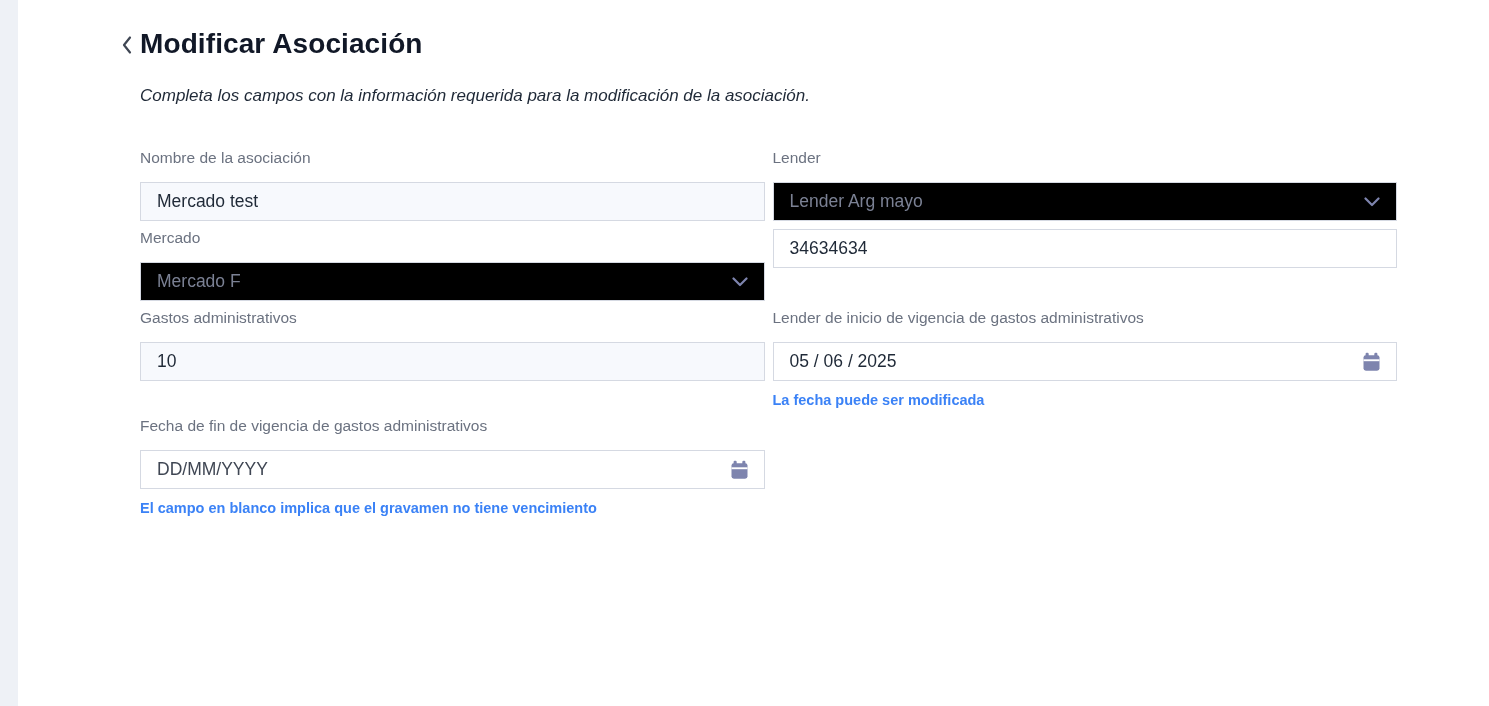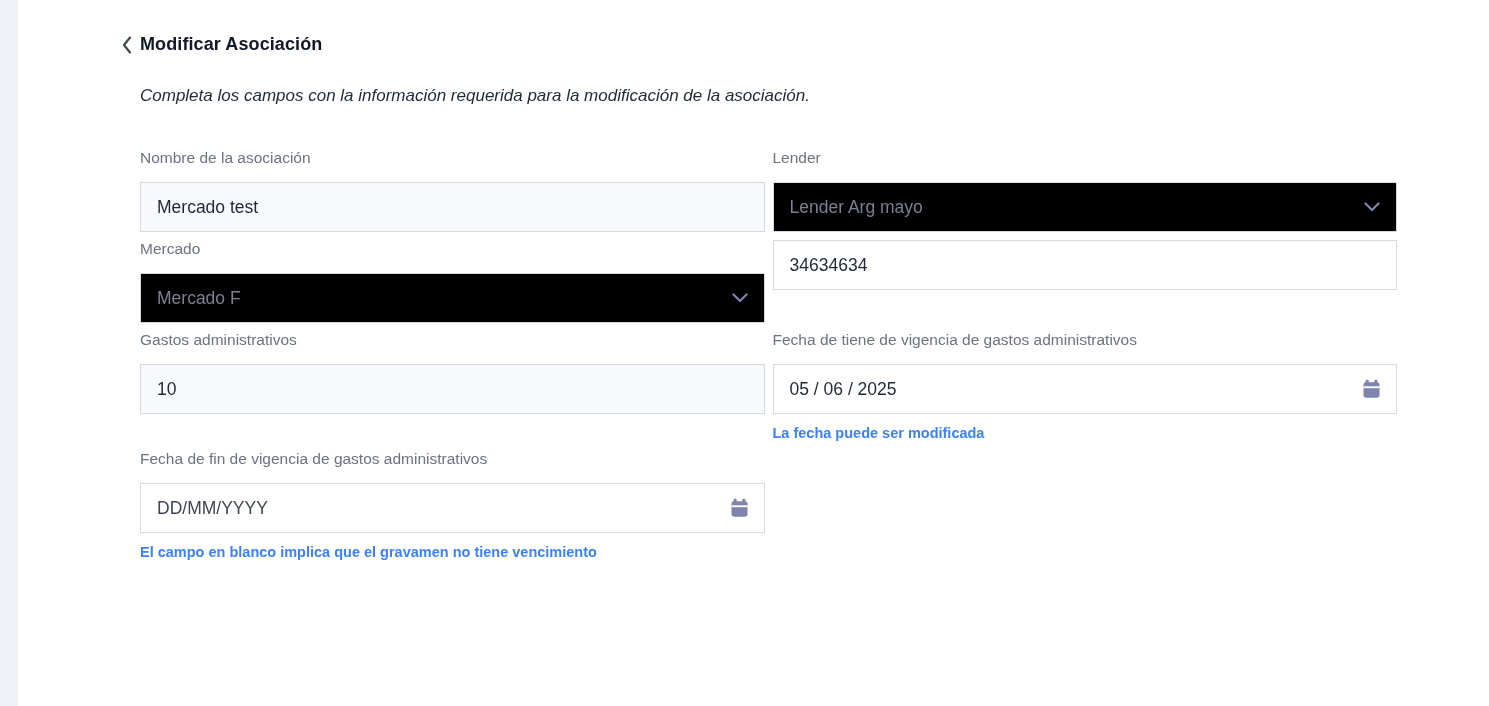--- a/index.html
+++ b/index.html
@@ -36,21 +36,21 @@
     left: -20px;
     top: 4px;
     width: 14px;
     height: 22px;
     cursor: pointer;
     display: inline-flex;
     align-items: center;
   }
   h1.page-title {
     margin: 0;
-    font-size: 18px;
+    font-size: 28px;
     font-weight: 700;
     color: #111827;
     letter-spacing: 0.1px;
   }
   p.description {
     margin: 24px 0 0 0;
     max-width: 742px;
     font-size: 17px;
     line-height: 28px;
     color: #1f2937;
@@ -69,21 +69,21 @@
     font-size: 15.5px;
     color: #6b7280;
     margin-bottom: 15px;
     line-height: 18px;
   }
   .control {
     position: relative;
   }
   .input, .select {
     width: 100%;
-    height: 50px;
+    height: 39px;
     border: 1px solid #d5d9e2;
     border-radius: 0;
     background: #ffffff;
     font-family: "Liberation Sans", sans-serif;
     font-size: 17.5px;
     color: #1f2937;
     padding: 0 16px;
     outline: none;
   }
   .input.bg-light { background: #f7f9fd; }
@@ -177,21 +177,21 @@
     </div>
 
     <div class="field">
       <label>Gastos administrativos</label>
       <div class="control">
         <input class="input bg-light" type="text" value="10" style="">
       </div>
     </div>
 
     <div class="field">
-      <label>Fecha de tiene de vigencia de gastos administrativos</label>
+      <label>Lender de inicio de vigencia de gastos administrativos</label>
       <div class="control">
         <input class="input with-icon" type="text" value="05 / 06 / 2025" style="">
         <span class="cal-icon">
           <svg width="19" height="20" viewBox="0 0 19 20" fill="none">
             <rect x="3.6" y="0.8" width="3.1" height="5" rx="1.2" fill="#7e84ae"></rect>
             <rect x="12.3" y="0.8" width="3.1" height="5" rx="1.2" fill="#7e84ae"></rect>
             <rect x="1.5" y="3.2" width="16" height="15.5" rx="2.4" fill="#7e84ae"></rect>
             <rect x="1.5" y="7.3" width="16" height="1.9" fill="#ffffff"></rect>
           </svg>
         </span>

